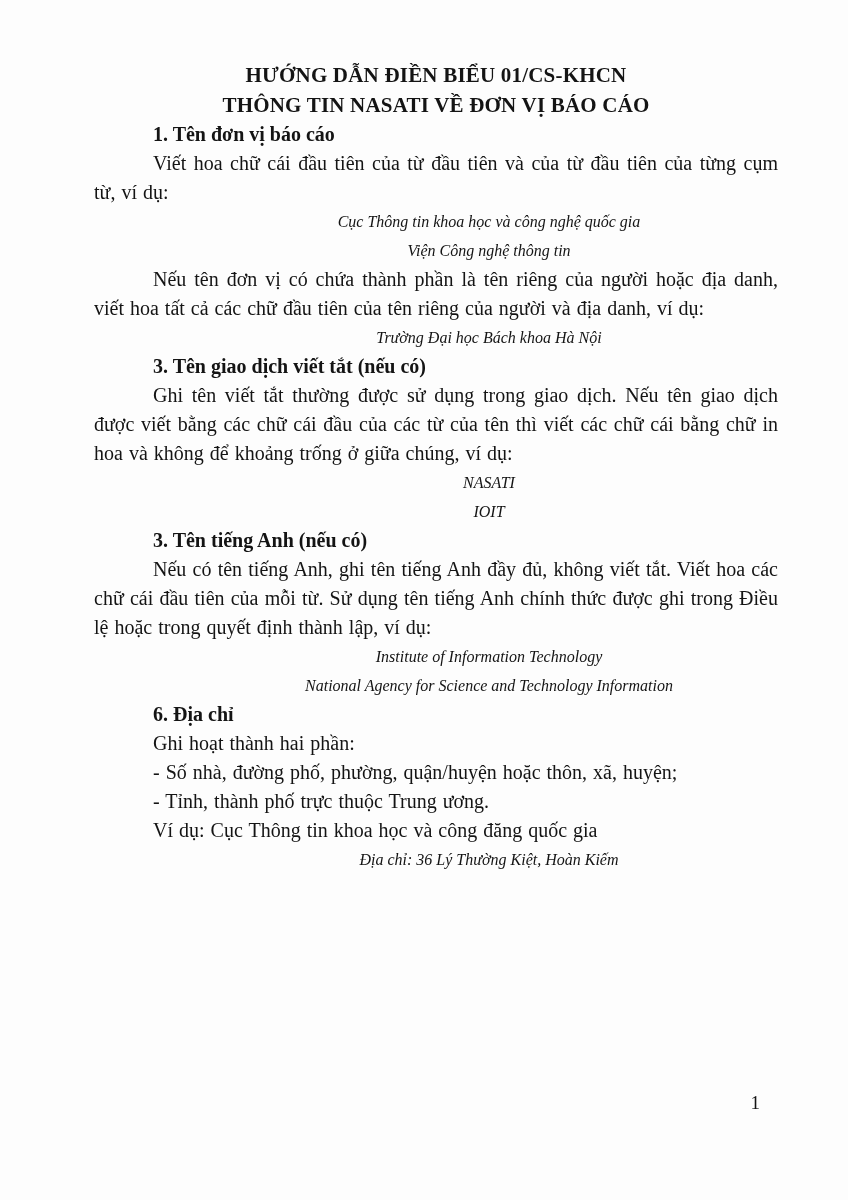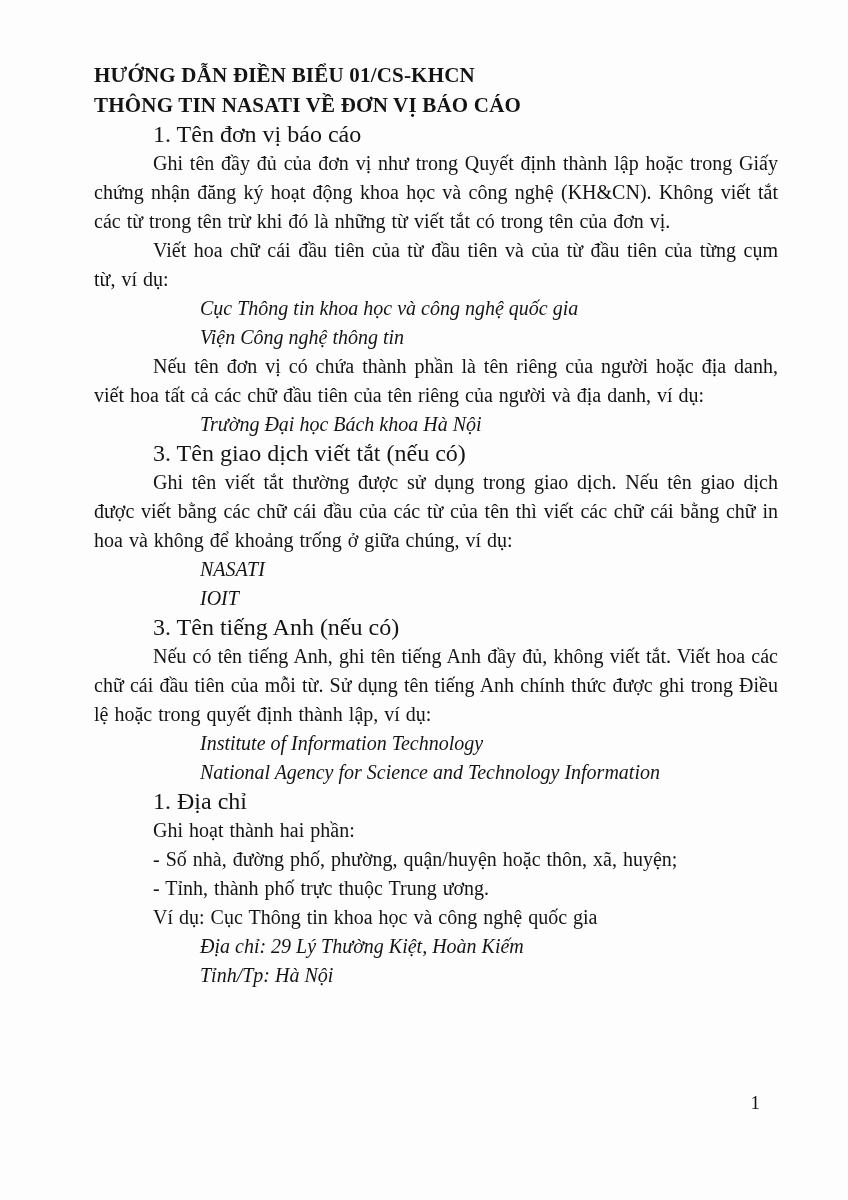--- a/index.html
+++ b/index.html
@@ -17,85 +17,85 @@
     overflow: hidden;
   }
   .content {
     position: absolute;
     left: 94px;
     top: 60px;
     width: 684px;
   }
   .doc-title {
     font-weight: bold;
+    text-align: center;
     font-size: 21px;
     line-height: 30px;
     letter-spacing: 0.2px;
   }
   .heading {
     margin: 0;
-    font-weight: normal;
+    font-weight: bold;
     text-indent: 59px;
-    font-size: 24px;
+    font-size: 20px;
     line-height: 29px;
   }
   .para {
     margin: 0;
     text-align: justify;
     text-indent: 59px;
     font-size: 20px;
     line-height: 29px;
     word-spacing: 1px;
   }
   .example {
     margin: 0;
     font-style: italic;
     padding-left: 106px;
-    font-size: 20px;
+    font-size: 16px;
     line-height: 29px;
+    text-align: center;
   }
   .page-number {
     position: absolute;
     top: 1092px;
     left: 94px;
     width: 666px;
     text-align: right;
     font-size: 19px;
     line-height: 22px;
   }
 </style>
 </head>
 <body>
 
 <div class="page">
   <div class="content">
     <div class="doc-title">HƯỚNG DẪN ĐIỀN BIỂU 01/CS-KHCN</div>
     <div class="doc-title">THÔNG TIN NASATI VỀ ĐƠN VỊ BÁO CÁO</div>
 
     <p class="heading">1. Tên đơn vị báo cáo</p>
-    <p class="para">Ghi tên đầy đủ của đơn vị như trong Quyết định thành lập hoặc trong Giấy chứng nhận đăng ký hoạt động khoa học và công nghệ (KH&amp;CN). Không viết tắt các từ trong tên trừ khi đó là những từ viết tắt có trong tên của đơn vị.</p>
     <p class="para">Viết hoa chữ cái đầu tiên của từ đầu tiên và của từ đầu tiên của từng cụm từ, ví dụ:</p>
     <p class="example">Cục Thông tin khoa học và công nghệ quốc gia</p>
     <p class="example">Viện Công nghệ thông tin</p>
     <p class="para">Nếu tên đơn vị có chứa thành phần là tên riêng của người hoặc địa danh, viết hoa tất cả các chữ đầu tiên của tên riêng của người và địa danh, ví dụ:</p>
     <p class="example">Trường Đại học Bách khoa Hà Nội</p>
 
     <p class="heading">3. Tên giao dịch viết tắt (nếu có)</p>
     <p class="para">Ghi tên viết tắt thường được sử dụng trong giao dịch. Nếu tên giao dịch được viết bằng các chữ cái đầu của các từ của tên thì viết các chữ cái bằng chữ in hoa và không để khoảng trống ở giữa chúng, ví dụ:</p>
     <p class="example">NASATI</p>
     <p class="example">IOIT</p>
 
     <p class="heading">3. Tên tiếng Anh (nếu có)</p>
     <p class="para">Nếu có tên tiếng Anh, ghi tên tiếng Anh đầy đủ, không viết tắt. Viết hoa các chữ cái đầu tiên của mỗi từ. Sử dụng tên tiếng Anh chính thức được ghi trong Điều lệ hoặc trong quyết định thành lập, ví dụ:</p>
     <p class="example">Institute of Information Technology</p>
     <p class="example">National Agency for Science and Technology Information</p>
 
-    <p class="heading">1. Địa chỉ</p>
+    <p class="heading">6. Địa chỉ</p>
     <p class="para">Ghi hoạt thành hai phần:</p>
     <p class="para">- Số nhà, đường phố, phường, quận/huyện hoặc thôn, xã, huyện;</p>
     <p class="para">- Tỉnh, thành phố trực thuộc Trung ương.</p>
-    <p class="para">Ví dụ: Cục Thông tin khoa học và công nghệ quốc gia</p>
-    <p class="example">Địa chỉ: 29 Lý Thường Kiệt, Hoàn Kiếm</p>
-    <p class="example">Tỉnh/Tp: Hà Nội</p>
+    <p class="para">Ví dụ: Cục Thông tin khoa học và công đăng quốc gia</p>
+    <p class="example">Địa chỉ: 36 Lý Thường Kiệt, Hoàn Kiếm</p>
   </div>
 
   <div class="page-number">1</div>
 </div>
 
 </body></html>

